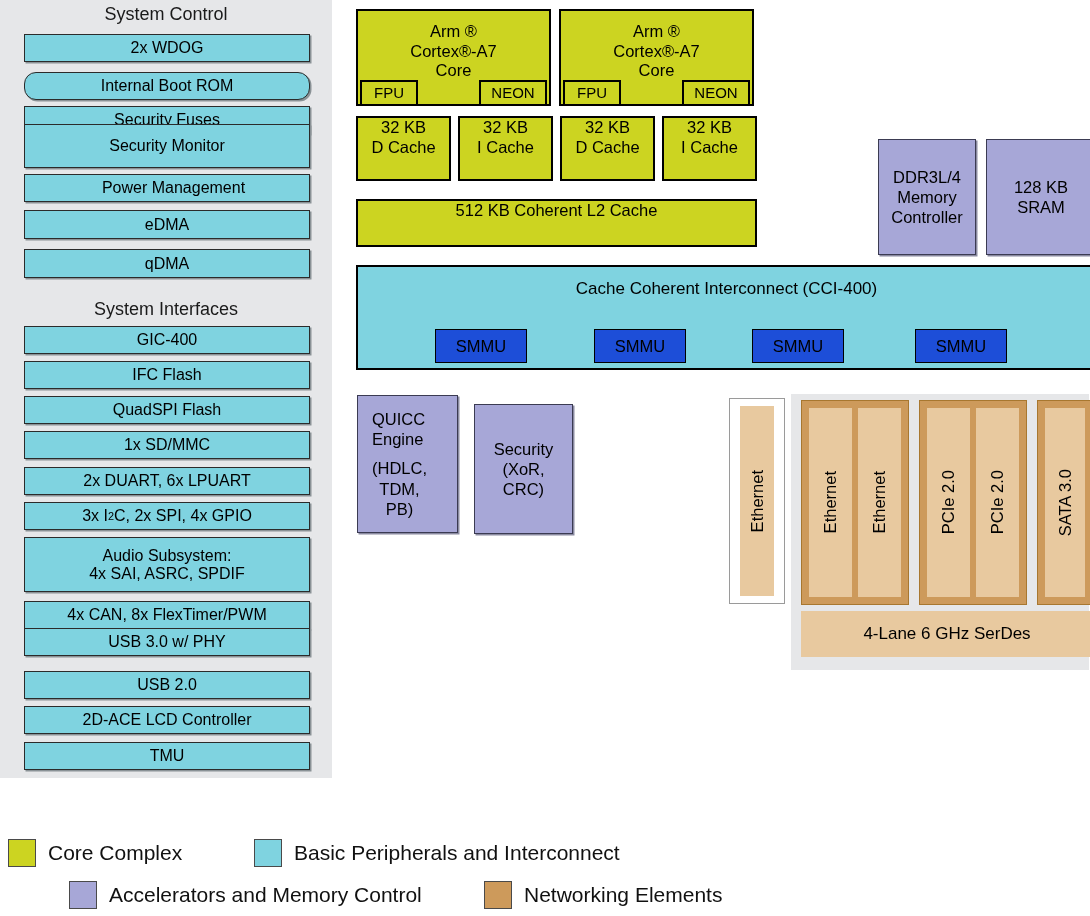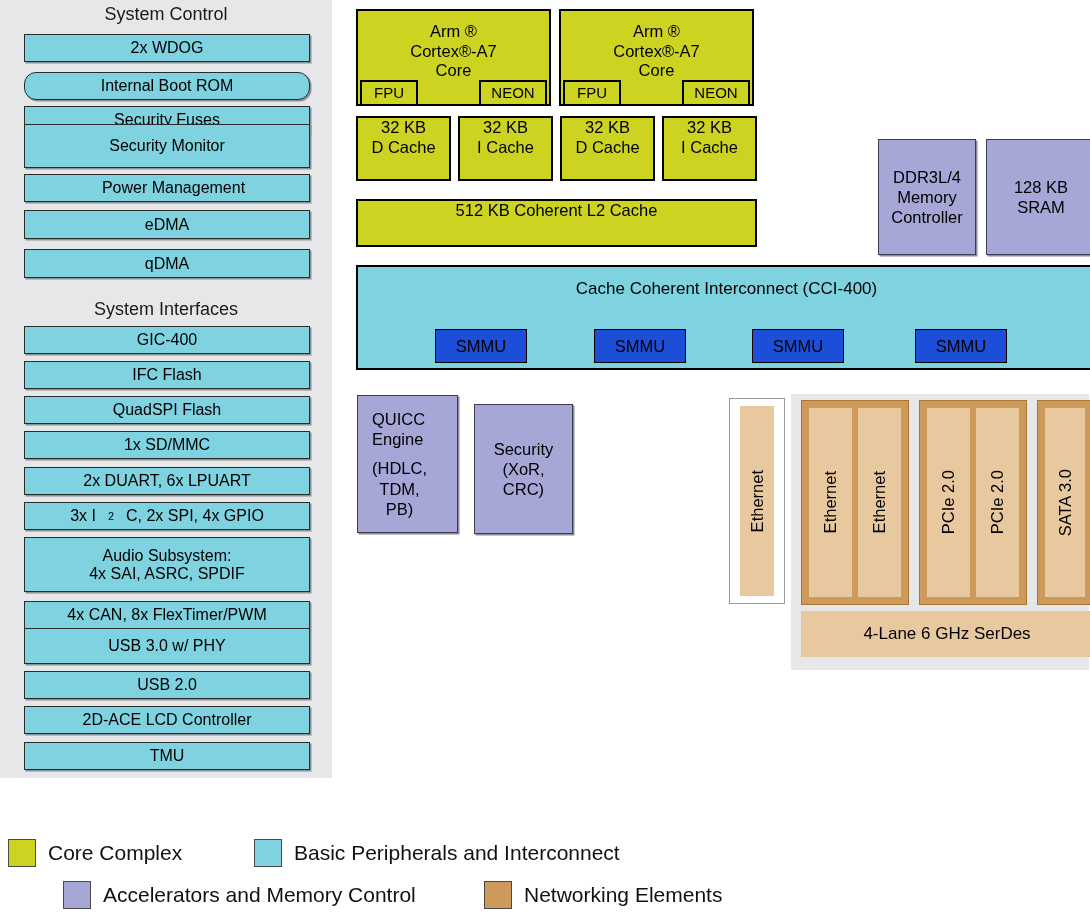--- a/index.html
+++ b/index.html
@@ -187,35 +187,35 @@
   </div>
   <div class="abs sidebar-box" style="top:396px;height:28px;">
     <span>QuadSPI Flash</span>
   </div>
   <div class="abs sidebar-box" style="top:431px;height:28px;">
     <span>1x SD/MMC</span>
   </div>
   <div class="abs sidebar-box" style="top:467px;height:28px;">
     <span>2x DUART, 6x LPUART</span>
   </div>
-  <div class="abs sidebar-box" style="top:502px;height:28px;gap:12px;">
+  <div class="abs sidebar-box" style="top:502px;height:28px;">
     <span>3x I</span>
       <sup class="sup2">2</sup>
       <span>C, 2x SPI, 4x GPIO</span>
   </div>
   <div class="abs sidebar-box" style="top:537px;height:55px;">
     <span>
       <span class="two-line">Audio Subsystem:</span>
       <span class="two-line">4x SAI, ASRC, SPDIF</span>
     </span>
   </div>
   <div class="abs sidebar-box" style="top:601px;height:28px;">
     <span>4x CAN, 8x FlexTimer/PWM</span>
   </div>
-  <div class="abs sidebar-box" style="top:628px;height:36px;">
+  <div class="abs sidebar-box" style="top:628px;height:28px;">
     <span>USB 3.0 w/ PHY</span>
   </div>
   <div class="abs sidebar-box" style="top:671px;height:28px;">
     <span>USB 2.0</span>
   </div>
   <div class="abs sidebar-box" style="top:706px;height:28px;">
     <span>2D-ACE LCD Controller</span>
   </div>
   <div class="abs sidebar-box" style="top:742px;height:28px;">
     <span>TMU</span>
@@ -365,20 +365,20 @@
 </div>
 
 <div class="abs legend-item" style="left:8px;top:839px;">
   <div class="legend-swatch" style="background:#ccd421;"></div>
   <div class="legend-label">Core Complex</div>
 </div>
 <div class="abs legend-item" style="left:254px;top:839px;">
   <div class="legend-swatch" style="background:#7fd3e0;"></div>
   <div class="legend-label">Basic Peripherals and Interconnect</div>
 </div>
-<div class="abs legend-item" style="left:18px;top:881px;padding-left:45px;">
+<div class="abs legend-item" style="left:24px;top:881px;padding-left:45px;">
   <div class="legend-swatch" style="background:#a7a7d7;"></div>
   <div class="legend-label">Accelerators and Memory Control</div>
 </div>
 <div class="abs legend-item" style="left:484px;top:881px;">
   <div class="legend-swatch" style="background:#cd9a5b;"></div>
   <div class="legend-label">Networking Elements</div>
 </div>
 
 </body></html>

